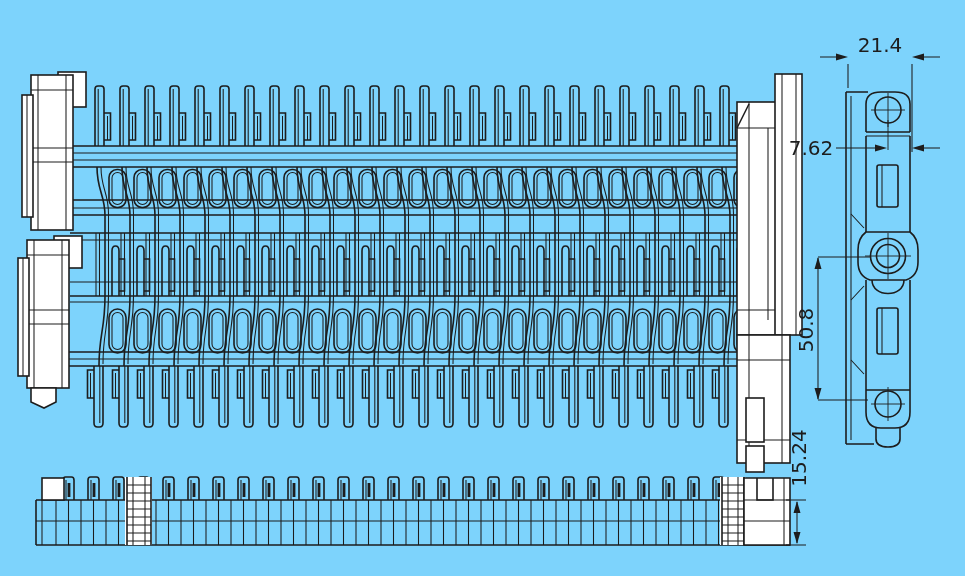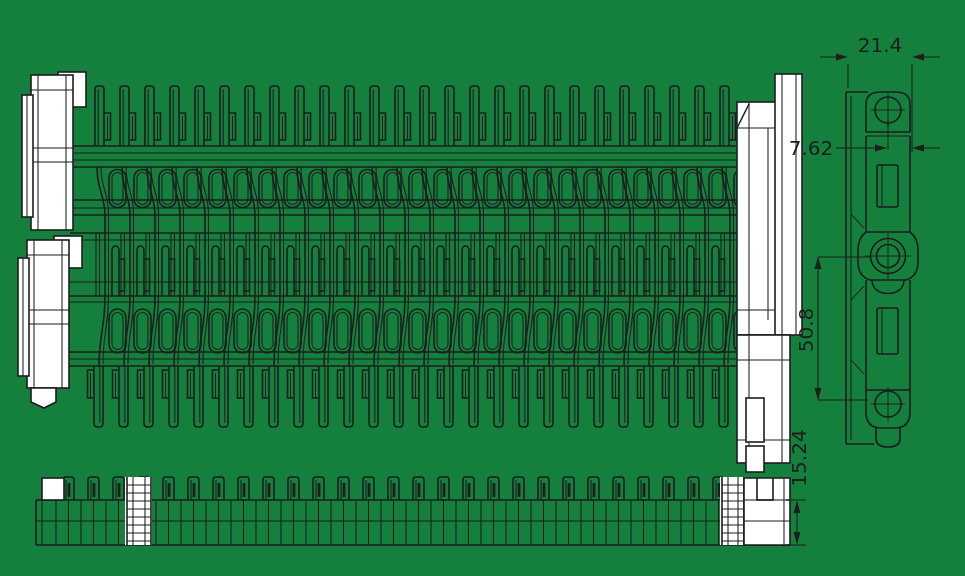--- a/index.html
+++ b/index.html
@@ -1,16 +1,16 @@
 <!DOCTYPE html>
 <html><head>
 <meta charset="utf-8">
 <style>
   html,body{margin:0;padding:0;background:#ffffff;}
-  .stage{position:relative;width:965px;height:576px;background:#15803d;overflow:hidden;
+  .stage{position:relative;width:965px;height:576px;background:#7dd3fc;overflow:hidden;
          font-family:"DejaVu Sans", sans-serif;}
   svg{position:absolute;left:0;top:0;}
   .ln{stroke:#1d1d1d;stroke-width:1.6;fill:none;stroke-linecap:butt;stroke-linejoin:miter;}
   .tn{stroke:#1d1d1d;stroke-width:1.05;fill:none;}
   .cl{stroke:#1d1d1d;stroke-width:0.9;fill:none;}
   .wf{fill:#ffffff;}
   .bk{fill:#1d1d1d;stroke:none;}
   .dimtxt{font-family:"DejaVu Sans", sans-serif;font-size:20px;fill:#1d1d1d;}
 </style>
 </head>

